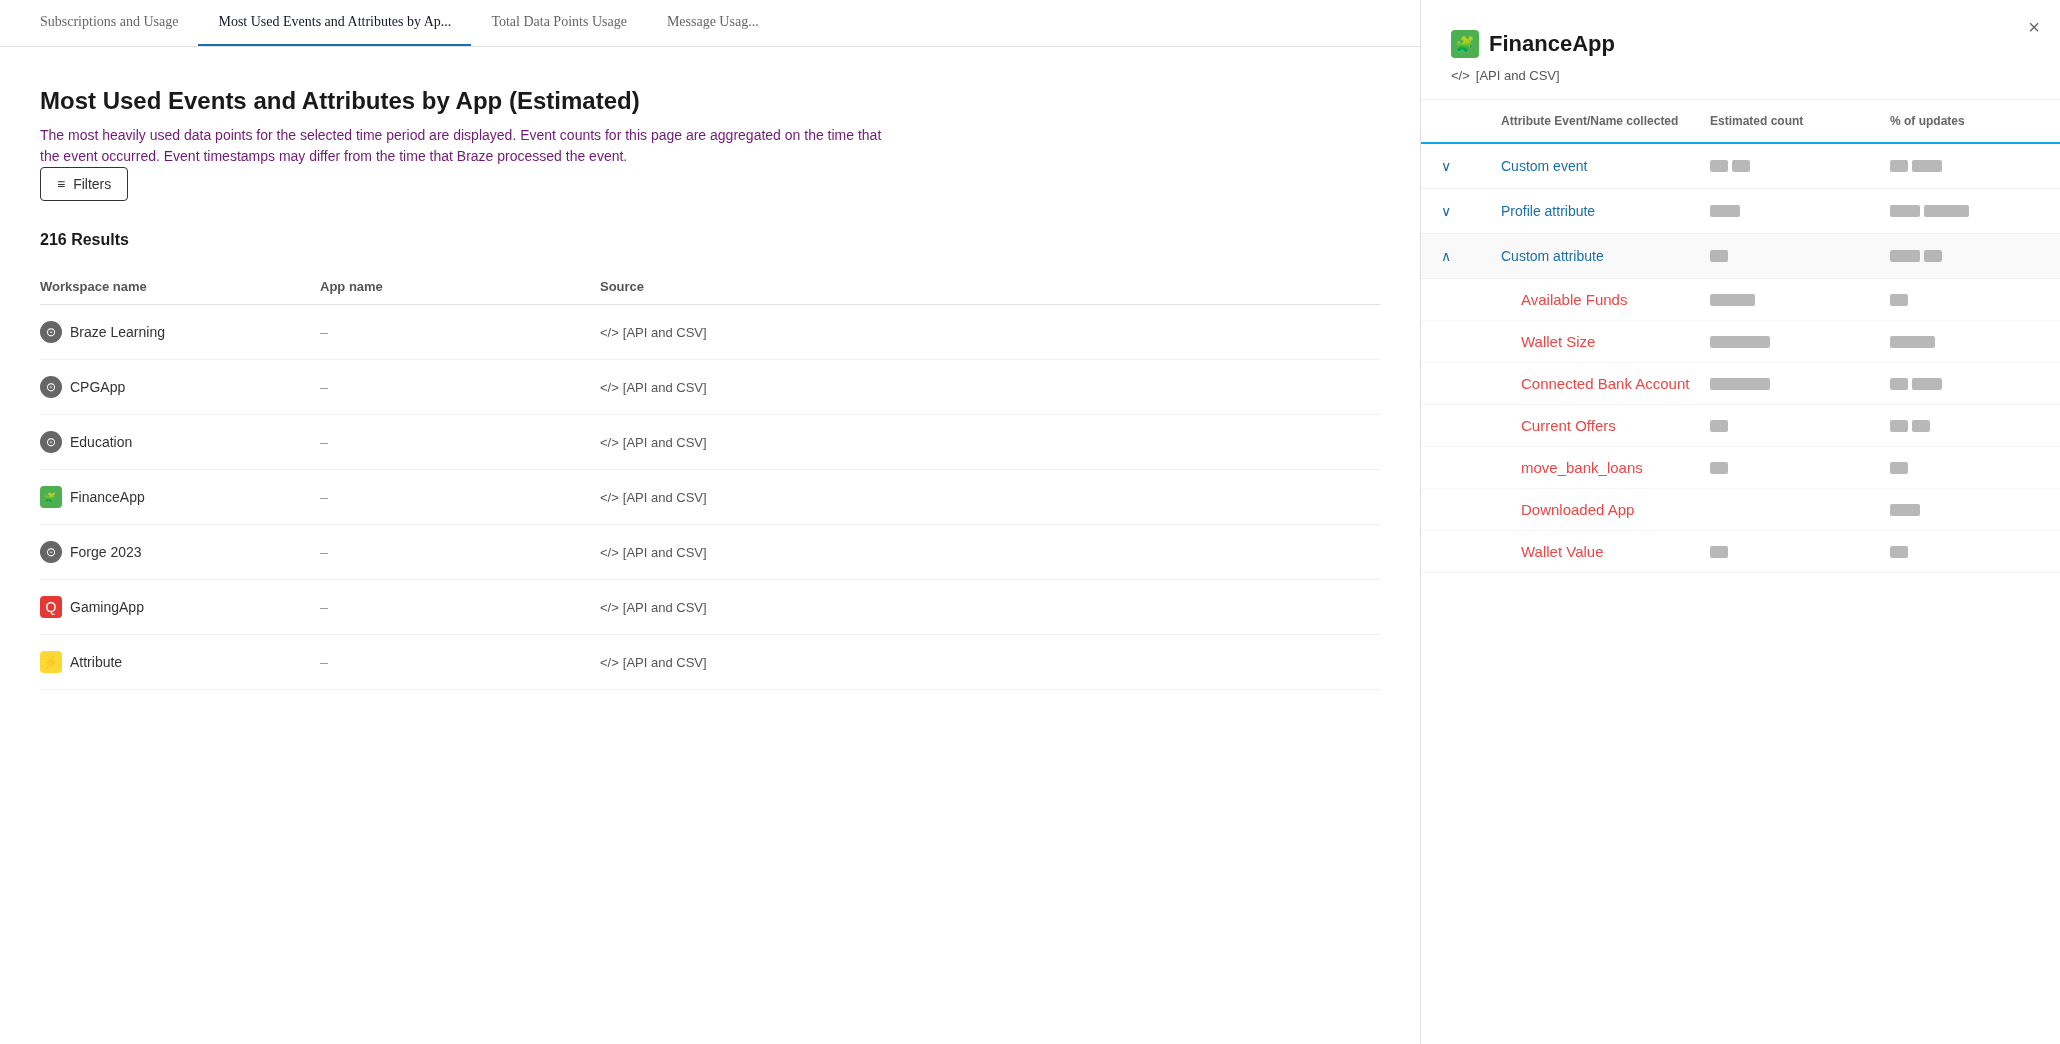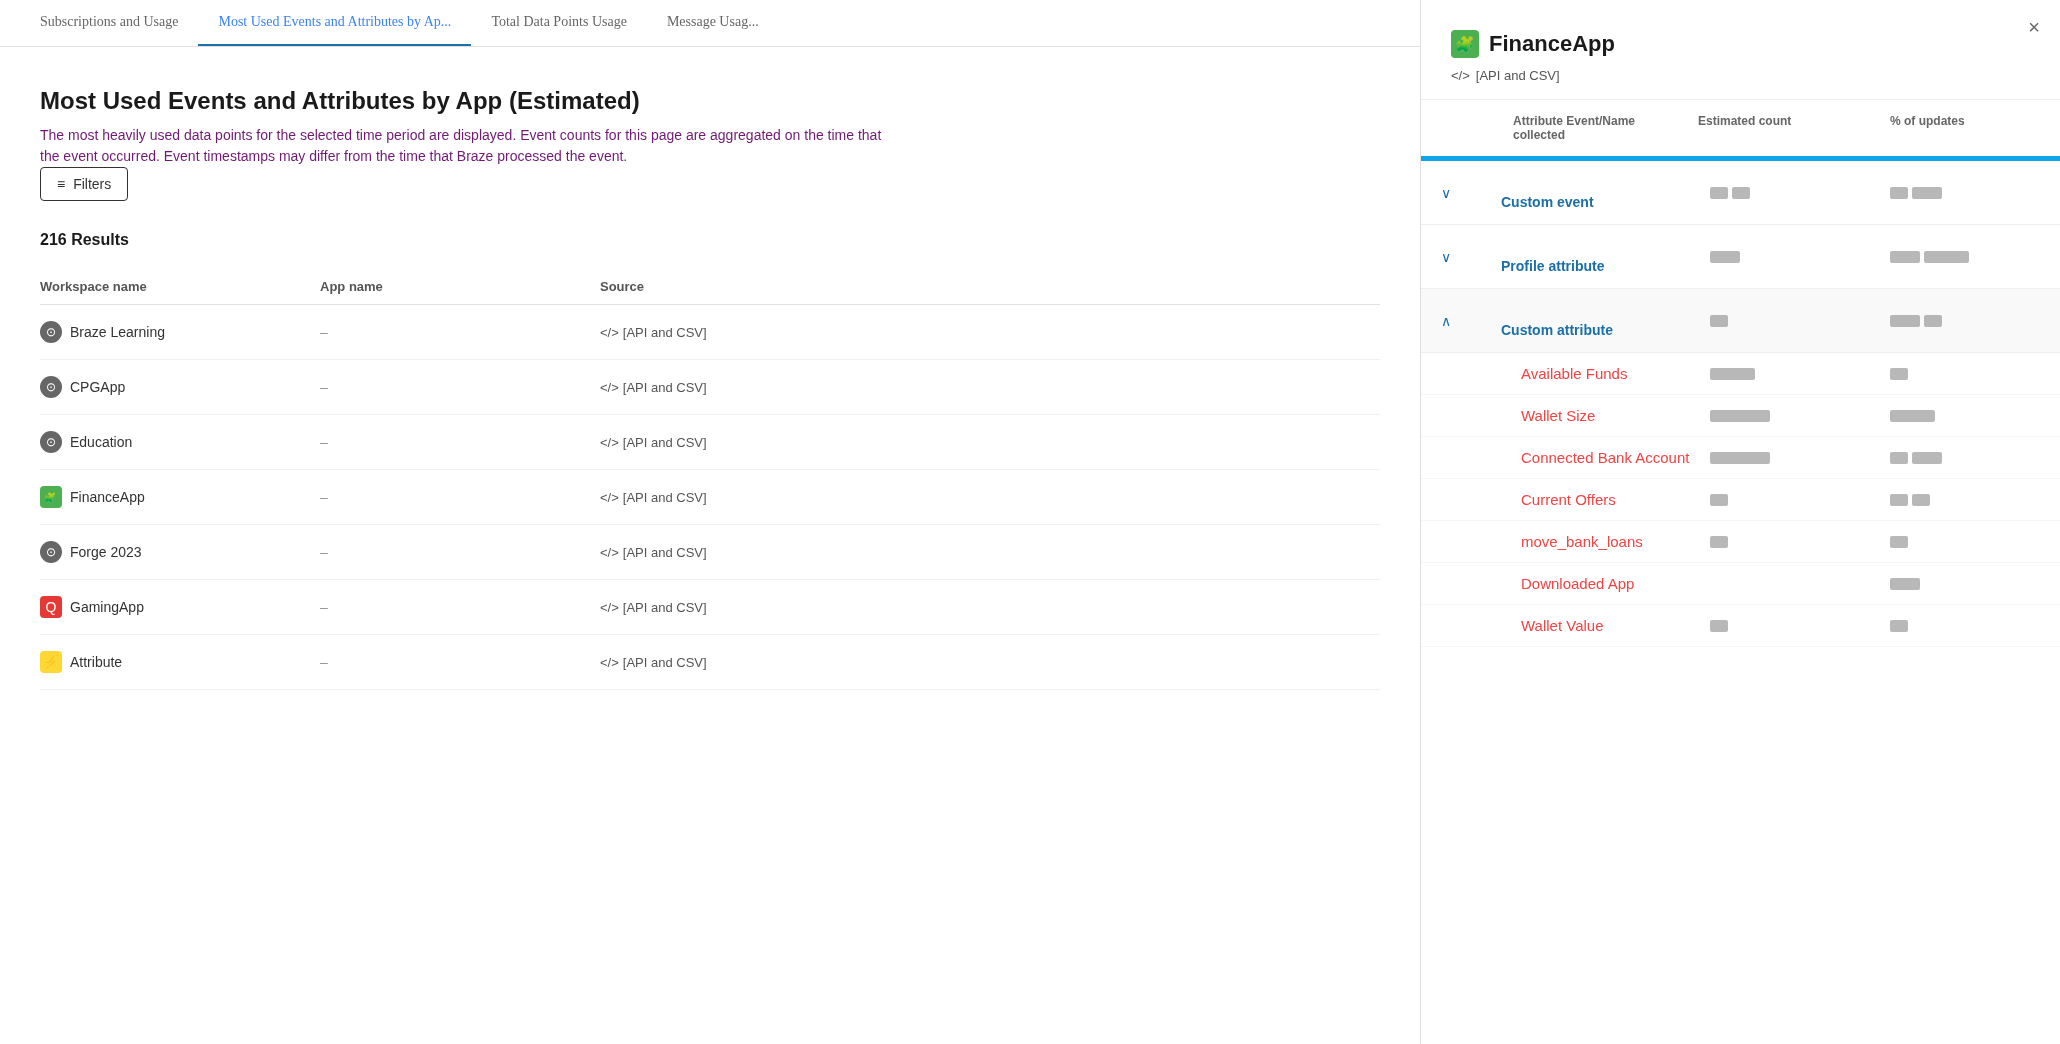--- a/index.html
+++ b/index.html
@@ -6,21 +6,21 @@
     body { font-family: -apple-system, BlinkMacSystemFont, 'Segoe UI', sans-serif; background: #f5f5f5; color: #333; overflow: hidden; }
 
     .app-container { display: flex; width: 2060px; height: 1044px; position: relative; background: #fff; }
 
     
     .main-content { flex: 1; display: flex; flex-direction: column; background: #fff; overflow: hidden; }
 
     
     .tabs { display: flex; border-bottom: 1px solid #e0e0e0; padding: 0 20px; background: #fff; flex-shrink: 0; }
     .tab { padding: 14px 20px; font-size: 14px; color: #666; cursor: pointer; border-bottom: 2px solid transparent; white-space: nowrap; font-family: Liberation Serif, serif; }
-    .tab.active { color: #3b82f6; border-bottom: 2px solid #1a6fa8; font-weight: 500; }
+    .tab.active { color: #0f172a; border-bottom: 2px solid #1a6fa8; font-weight: 500; }
 
     
     .page-body { padding: 40px 40px; flex: 1; overflow-y: auto; }
 
     .page-title { font-size: 24px; font-weight: 700; color: #1a1a1a; margin-bottom: 10px; }
     .page-desc { font-size: 14px; color: #701a75; line-height: 1.5; max-width: 850px; }
 
     .filter-btn { display: inline-flex; align-items: center; gap: 8px; border: 1px solid #333; background: #fff; padding: 8px 16px; font-size: 14px; cursor: pointer; border-radius: 4px; color: #333; margin-bottom: 30px; }
     .filter-icon { font-size: 14px; }
 
@@ -43,31 +43,31 @@
 
     
     .drawer { width: 640px; flex-shrink: 0; background: #fff; border-left: 1px solid #ddd; display: flex; flex-direction: column; overflow: hidden; position: relative; }
 
     .drawer-close { position: absolute; top: 16px; right: 20px; font-size: 20px; color: #666; cursor: pointer; background: none; border: none; z-index: 10; }
 
     .drawer-header { padding: 30px 30px 16px; border-bottom: 1px solid #eee; flex-shrink: 0; }
     .drawer-app-name { font-size: 22px; font-weight: 700; color: #1a1a1a; display: flex; align-items: center; gap: 10px; margin-bottom: 10px; }
     .drawer-source { font-size: 13px; color: #555; display: flex; align-items: center; gap: 6px; }
 
-    .drawer-table-header { display: grid; grid-template-columns: 60px 1fr 180px 150px; gap: 12px; padding: 14px 20px; border-bottom: 5px solid #0ea5e9; flex-shrink: 0; }
+    .drawer-table-header { display: grid; grid-template-columns: 60px 1fr 180px 150px; gap: 0; padding: 14px 20px; border-bottom: 2px solid #0ea5e9; flex-shrink: 0; }
     .drawer-th { font-size: 12px; color: #666; font-weight: 600; }
 
     .drawer-body { flex: 1; overflow-y: auto; }
 
     
     .drawer-section-row { display: grid; grid-template-columns: 60px 1fr 180px 150px; gap: 0; padding: 14px 20px; border-bottom: 1px solid #eee; align-items: center; background: #fff; }
     .drawer-section-row.expanded { background: #f9f9f9; }
 
     .drawer-chevron { color: #1a6fa8; font-size: 14px; cursor: pointer; }
-    .drawer-section-label { font-size: 14px; color: #1a6fa8; font-weight: 700; cursor: pointer; margin-top: 19px; }
+    .drawer-section-label { font-size: 14px; color: #1a6fa8; font-weight: 400; cursor: pointer; }
 
     .drawer-sub-row { display: grid; grid-template-columns: 60px 1fr 180px 150px; gap: 0; padding: 12px 20px 12px 40px; border-bottom: 1px solid #f5f5f5; align-items: center; background: #fff; }
     .drawer-sub-label { font-size: 15px; color: #ef4444; }
 
     
     .blur-block { display: inline-block; background: #888; border-radius: 2px; opacity: 0.6; }
     .blur-sm { width: 18px; height: 12px; }
     .blur-md { width: 30px; height: 12px; }
     .blur-lg { width: 45px; height: 12px; }
     .blur-xl { width: 60px; height: 12px; }

